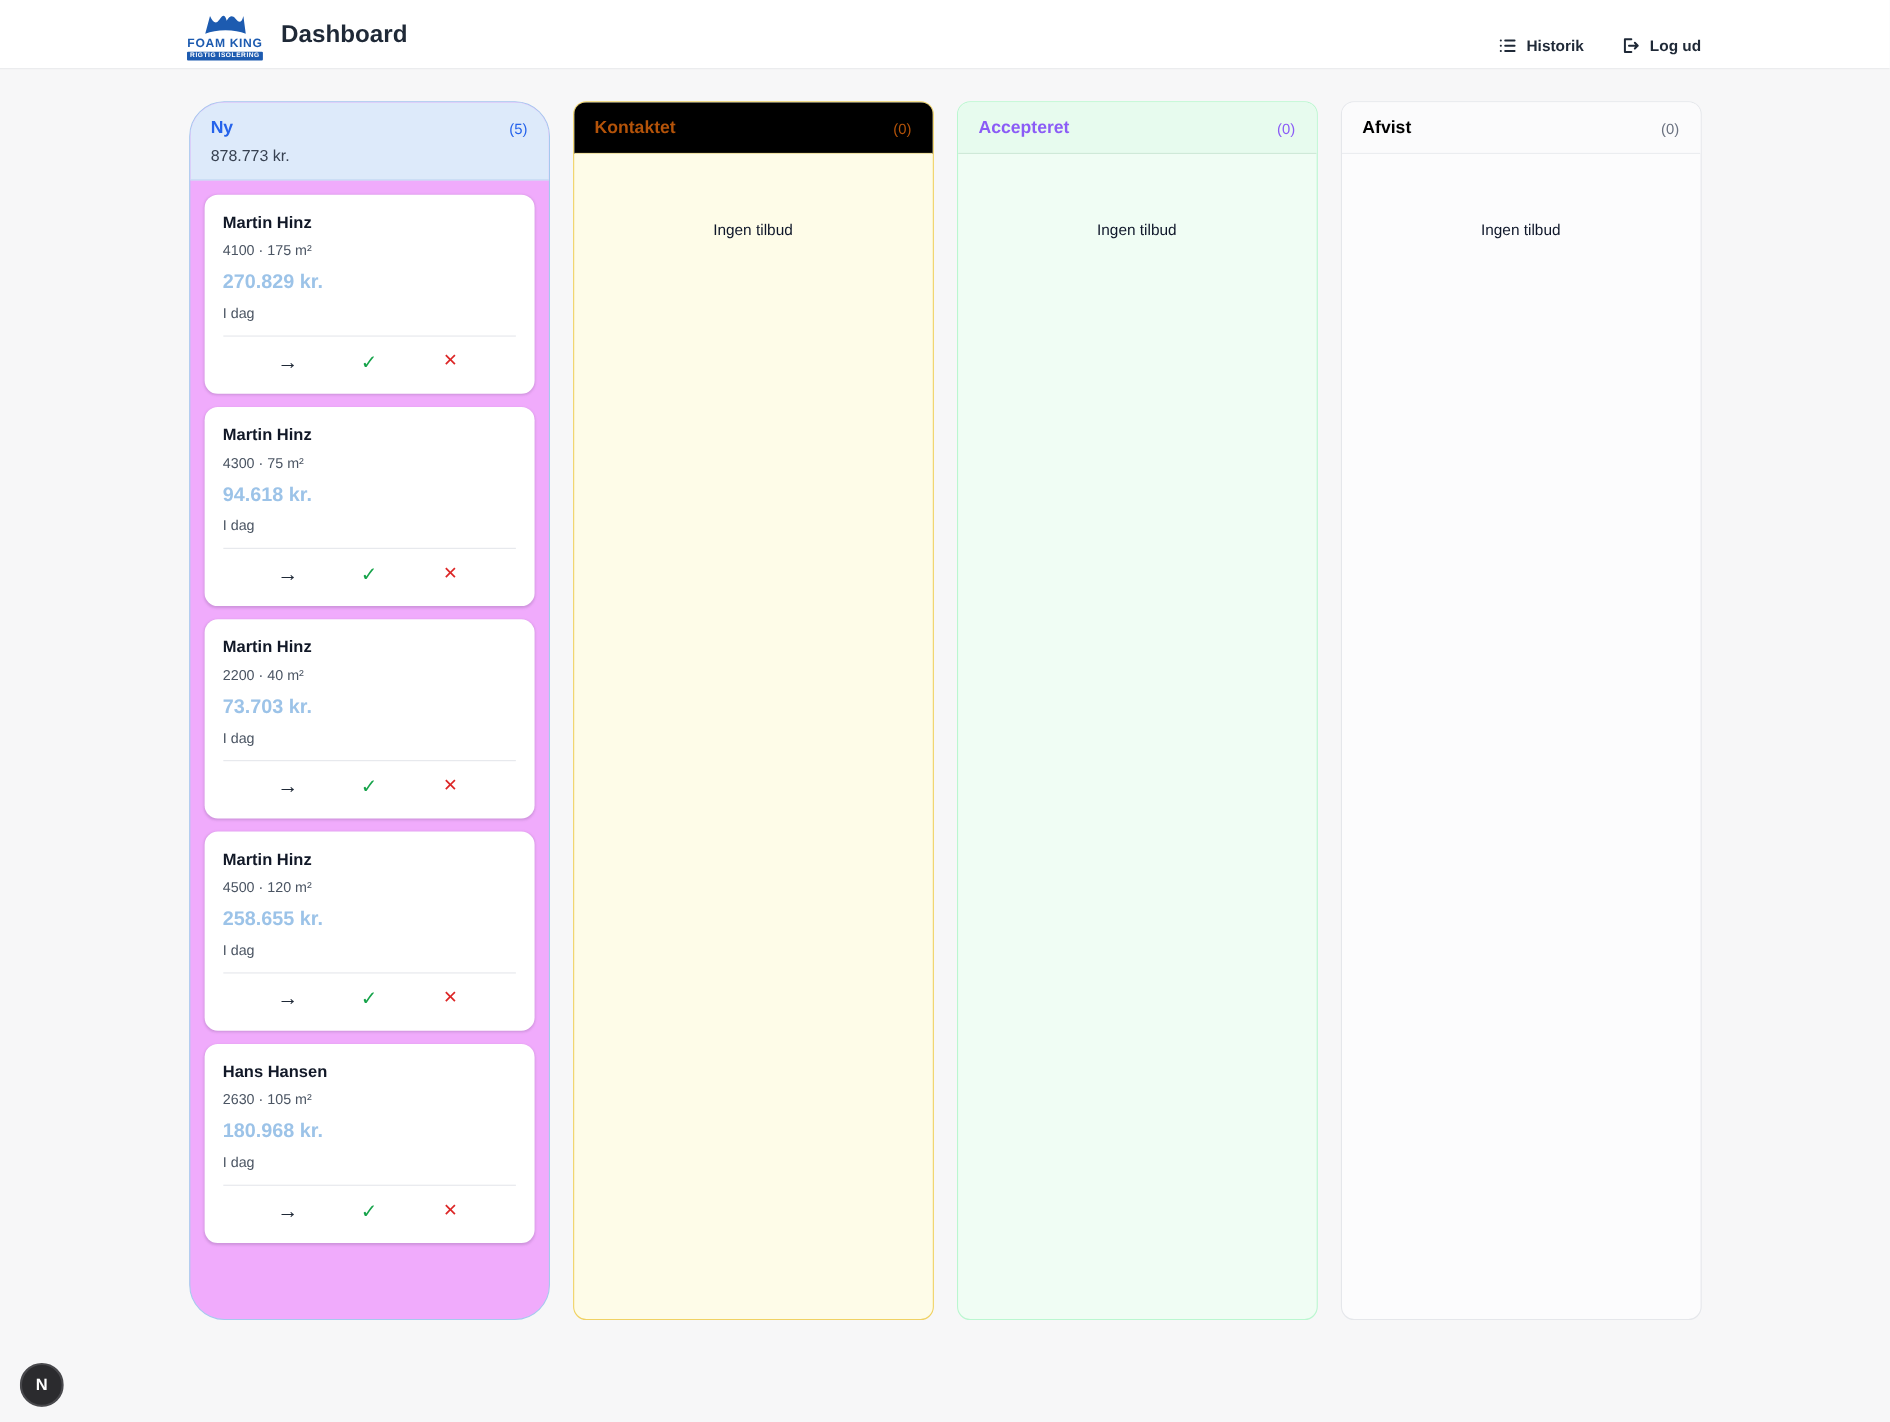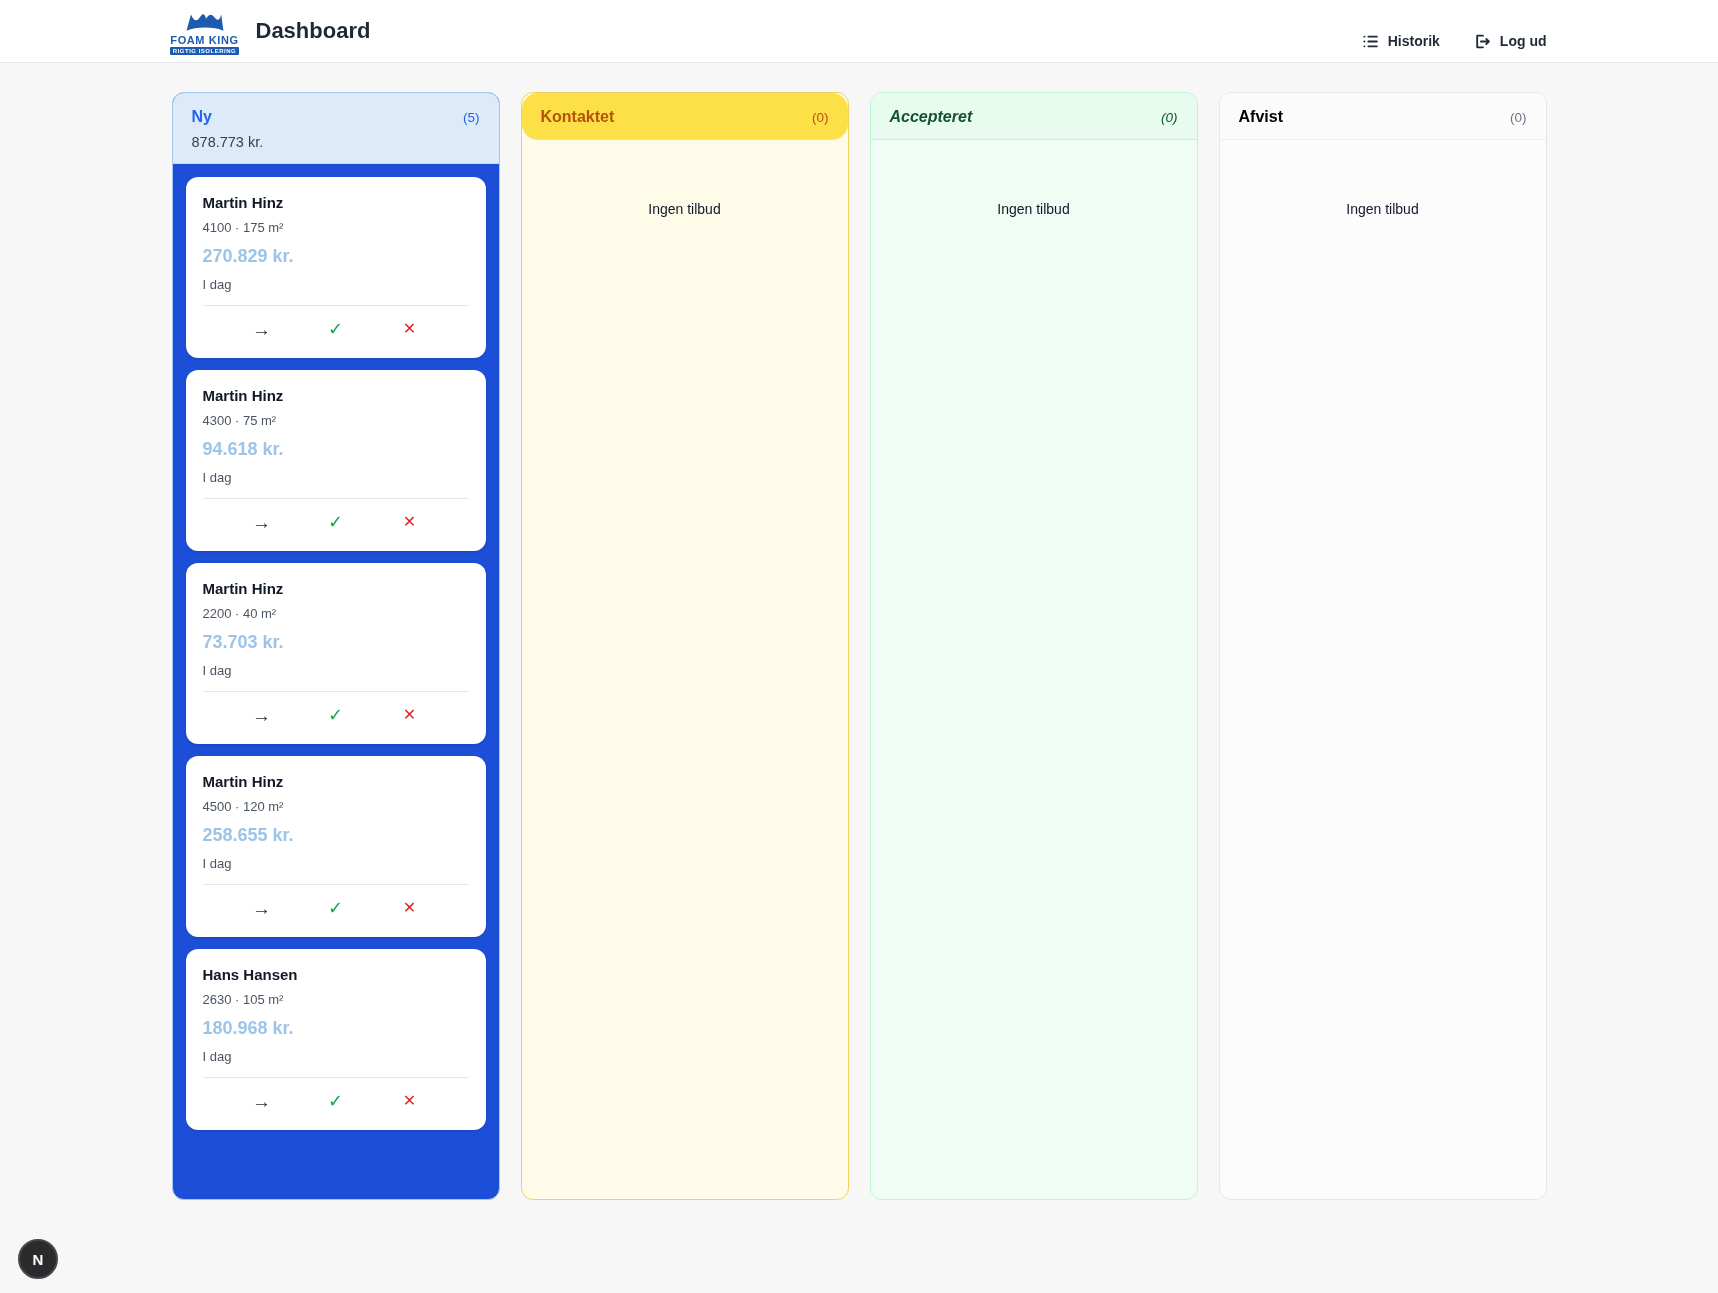--- a/index.html
+++ b/index.html
@@ -72,31 +72,31 @@
     display: flex; flex-direction: column;
   }
   .col-header { padding: 15px 19px 13px 19px; border-bottom: 1px solid; }
   .col-title-row { display: flex; align-items: center; justify-content: space-between; }
   .col-title { font-size: 16px; font-weight: bold; }
   .col-count { font-size: 13.5px; }
   .col-sum { margin-top: 8px; font-size: 14.5px; color: #374151; }
   .col-body { flex: 1; padding: 13px; display: flex; flex-direction: column; gap: 12px; }
   .col-empty { text-align: center; padding-top: 48px; font-size: 14px; color: #0f172a; }
 
-  .col-ny { background: #1d4ed8; border-color: #a5c9ee; }
+  .col-ny { background: #f0abfc; border-color: #a5c9ee; border-radius: 32px; }
   .col-ny .col-header { background: #ddeafa; border-bottom-color: #c3d9f2; }
   .col-ny .col-title, .col-ny .col-count { color: #2563eb; }
 
   .col-kontaktet { background: #fefce8; border-color: #f0d264; }
-  .col-kontaktet .col-header { background: #fde047; border-bottom-color: #eee0a2; border-radius: 16px; }
+  .col-kontaktet .col-header { background: #000000; border-bottom-color: #eee0a2; }
   .col-kontaktet .col-title, .col-kontaktet .col-count { color: #b45309; }
 
   .col-accepteret { background: #f0fdf4; border-color: #bbf7d0; }
   .col-accepteret .col-header { background: #e7fbee; border-bottom-color: #cfe9d8; }
-  .col-accepteret .col-title, .col-accepteret .col-count { color: #14532d; font-style: italic; }
+  .col-accepteret .col-title, .col-accepteret .col-count { color: #8b5cf6; }
 
   .col-afvist { background: #fcfcfd; border-color: #e5e7eb; }
   .col-afvist .col-header { background: #fbfbfc; border-bottom-color: #ebedf0; }
   .col-afvist .col-title { color: #000000; }
   .col-afvist .col-count { color: #6b7280; }
 
   
   .card {
     background: #ffffff;
     border-radius: 12px;

